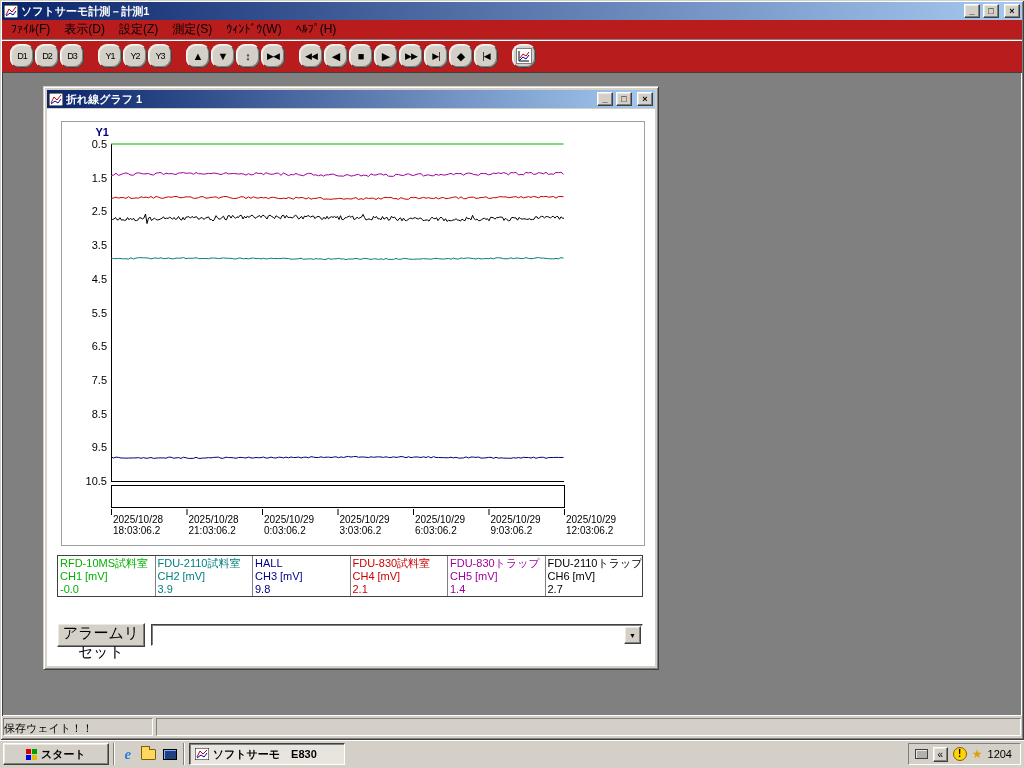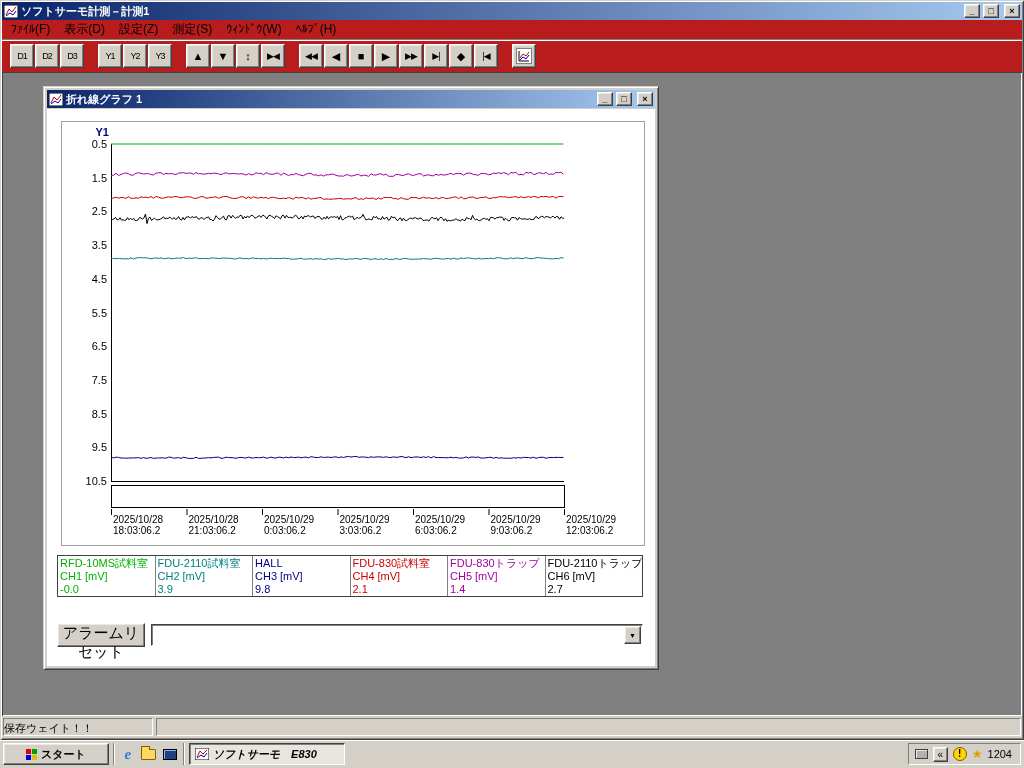--- a/index.html
+++ b/index.html
@@ -18,21 +18,21 @@
   .titlebar { height:18px; background:linear-gradient(90deg,#0a246a,#a6caf0); display:flex; align-items:center; gap:3px; padding:1px 2px; flex:none; }
   .titlebar-title { flex:1; color:#ffffff; font-size:11px; font-weight:bold; white-space:nowrap; overflow:hidden; }
   .tb-btn { width:16px; height:14px; font-size:9px; line-height:11px; text-align:center; color:#000; font-weight:bold; cursor:default; padding:0; font-family:inherit; }
   .tb-btn.close-gap { margin-left:2px; }
 
   .menubar { height:19px; display:flex; align-items:center; padding-left:2px; flex:none; }
   .menu-item { font-size:12px; color:#000; padding:2px 7px 3px 7px; white-space:nowrap; }
 
   .toolbar { height:33px; display:flex; align-items:center; padding:0 0 0 8px; flex:none; border-top:1px solid #808080; box-shadow: 0 1px 0 #ffffff inset; }
   .tool-group { display:flex; gap:1px; margin-right:14px; }
-  .tbtn { width:24px; height:24px; display:flex; align-items:center; justify-content:center; font-size:11px; color:#000; font-family:inherit; padding:0; }
+  .tbtn { width:24px; height:24px; display:flex; align-items:center; justify-content:center; font-size:11px; color:#000; font-family:inherit; padding:0;border-radius:9px; }
   .tbtn-multi { font-size:9px; letter-spacing:-1px; }
 
   .mdi-client { flex:1; background:#808080; position:relative; box-shadow: inset 1px 1px 0 #404040, inset -1px -1px 0 #ffffff; overflow:hidden; }
 
   .child-window { position:absolute; left:5px; top:14px; width:616px; height:584px; background:#d4d0c8; padding:3px;
     border:1px solid; border-color:#d4d0c8 #404040 #404040 #d4d0c8; box-shadow: inset 1px 1px 0 #ffffff, inset -1px -1px 0 #808080; display:flex; flex-direction:column;margin-left:36px; }
   .child-client { flex:1; margin-top:1px; background:#ffffff; position:relative; overflow:hidden; }
 
   #chart-svg { position:absolute; left:0; top:0; }
   #chart-svg text { font-family:"Liberation Sans", sans-serif; }
@@ -56,21 +56,21 @@
   .win-flag { width:12px; height:11px; display:grid; grid-template-columns:5px 5px; grid-template-rows:5px 5px; gap:1px; }
   .win-flag span:nth-child(1){background:#e00000;} .win-flag span:nth-child(2){background:#00a000;}
   .win-flag span:nth-child(3){background:#0000e0;} .win-flag span:nth-child(4){background:#e0c000;}
   .vsep { width:2px; height:22px; border-left:1px solid #808080; border-right:1px solid #ffffff; }
   .quick-launch { display:flex; align-items:center; gap:3px; }
   .ql-icon { width:18px; height:18px; display:flex; align-items:center; justify-content:center; }
   .ie-e { color:#2e7cd6; font-size:15px; font-weight:bold; font-family:"Liberation Serif", serif; font-style:italic; }
   .folder-shape { width:15px; height:11px; background:#ffd860; border:1px solid #806000; border-radius:1px; position:relative; }
   .folder-shape:before { content:""; position:absolute; left:-1px; top:-4px; width:7px; height:3px; background:#ffd860; border:1px solid #806000; border-bottom:none; }
   .monitor-shape { width:14px; height:11px; background:#204080; border:1px solid #000; box-shadow: inset 1px 1px 0 #7fb4ff; }
-  .task-button { width:156px; height:22px; background:#e8e5de; border:1px solid; border-color:#404040 #ffffff #ffffff #404040; box-shadow: inset 1px 1px 0 #808080; display:flex; align-items:center; gap:4px; padding:0 5px; font-size:11px; font-weight:bold; color:#000; font-family:inherit;font-style:italic; }
+  .task-button { width:156px; height:22px; background:#e8e5de; border:1px solid; border-color:#404040 #ffffff #ffffff #404040; box-shadow: inset 1px 1px 0 #808080; display:flex; align-items:center; gap:4px; padding:0 5px; font-size:11px; font-weight:bold; color:#000; font-family:inherit; }
   .taskbar-spacer { flex:1; }
   .tray { height:22px; display:flex; align-items:center; gap:5px; padding:0 8px 0 6px; border:1px solid; border-color:#808080 #ffffff #ffffff #808080; }
   .tray-device { width:13px; height:10px; background:#b0b0b0; border:1px solid #404040; box-shadow: inset 1px 1px 0 #e8e8e8; }
   .tray-chevron { width:15px; height:15px; font-size:10px; line-height:13px; text-align:center; padding:0; font-family:inherit; color:#000; }
   .tray-warning { width:14px; height:14px; border-radius:50%; background:#ffd400; border:1px solid #806000; color:#000; font-size:10px; font-weight:bold; text-align:center; line-height:12px; }
   .tray-star { color:#d8a000; font-size:12px; line-height:12px; }
   .tray-clock { font-size:11px; color:#000; }
 
   button { cursor:default; }
 </style>

